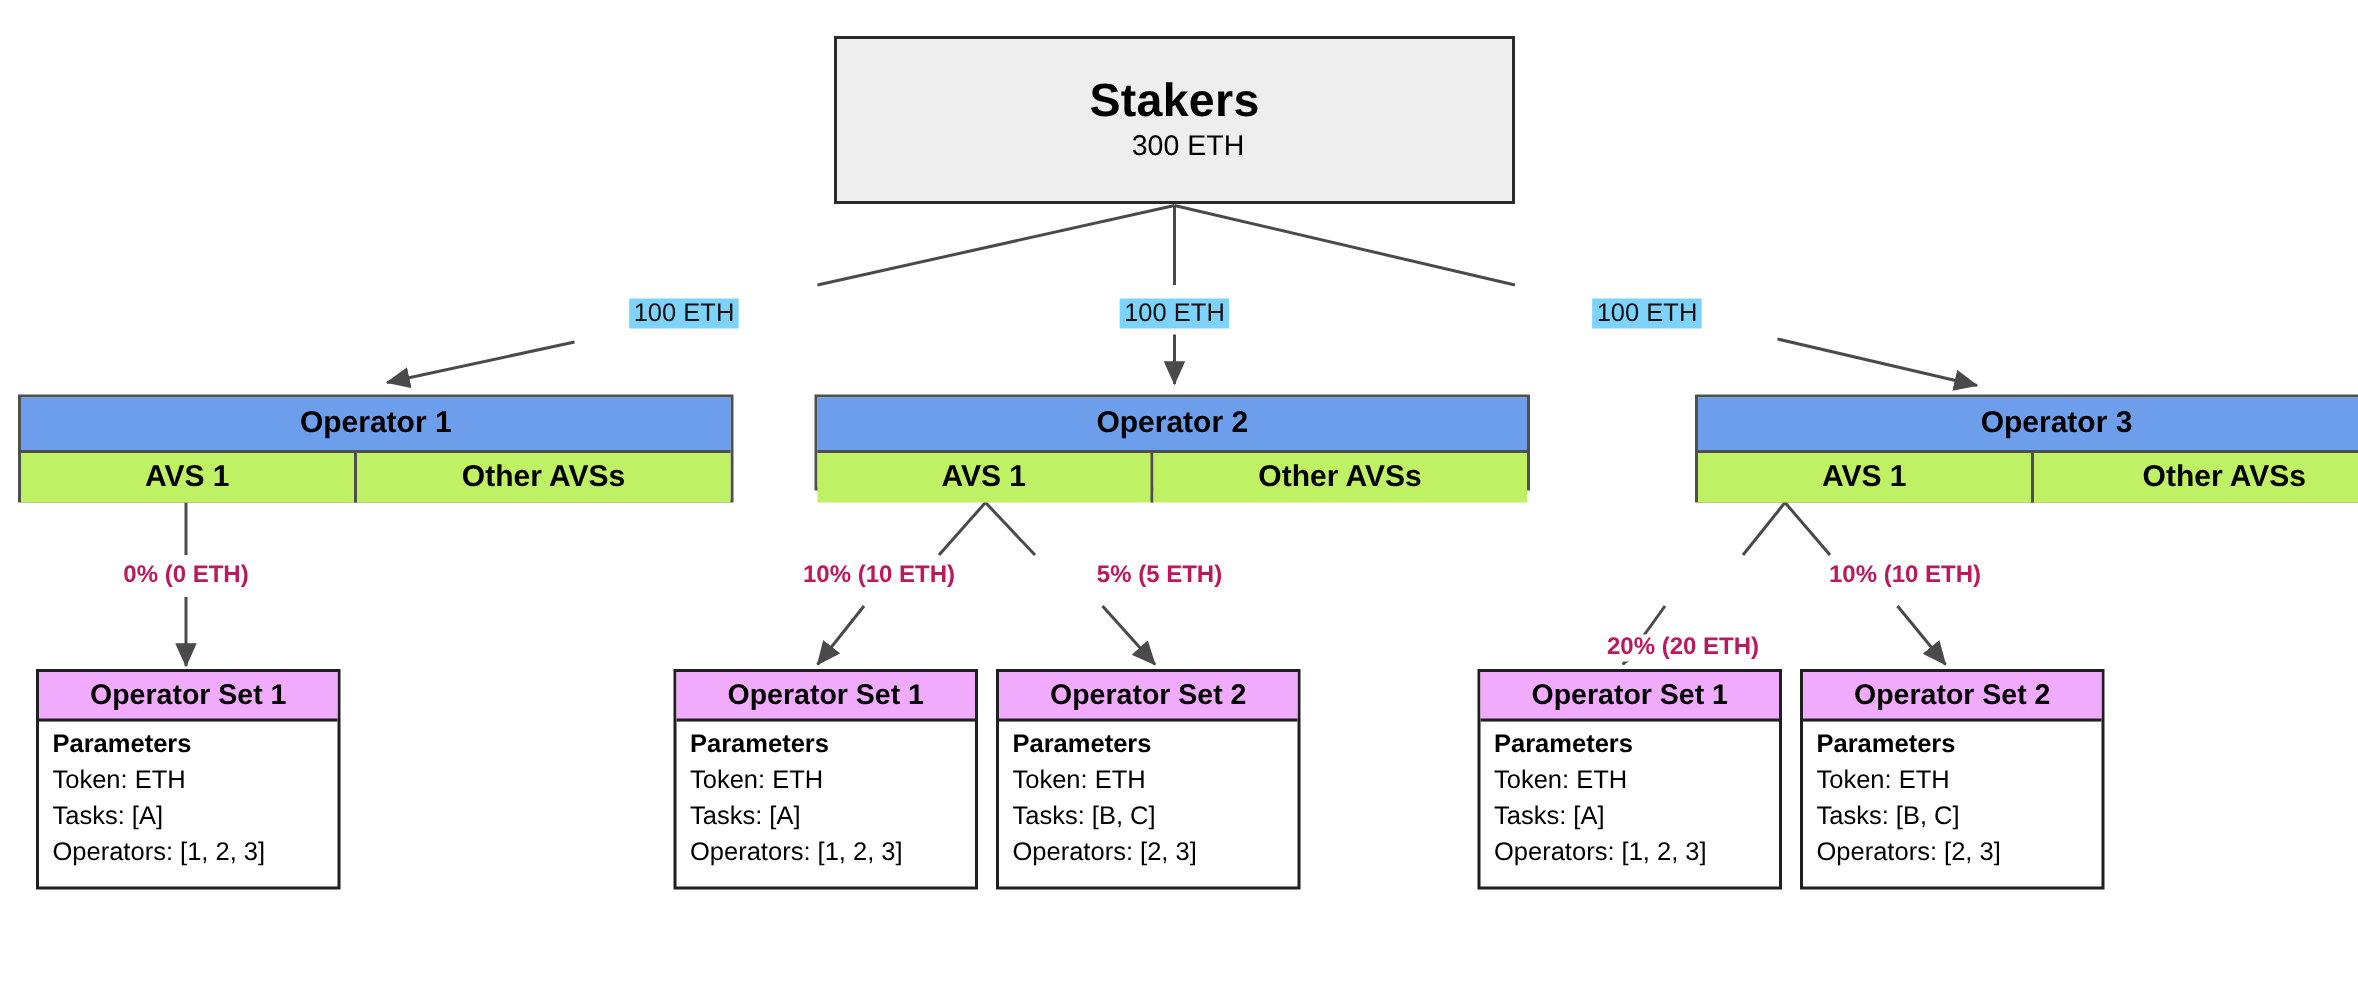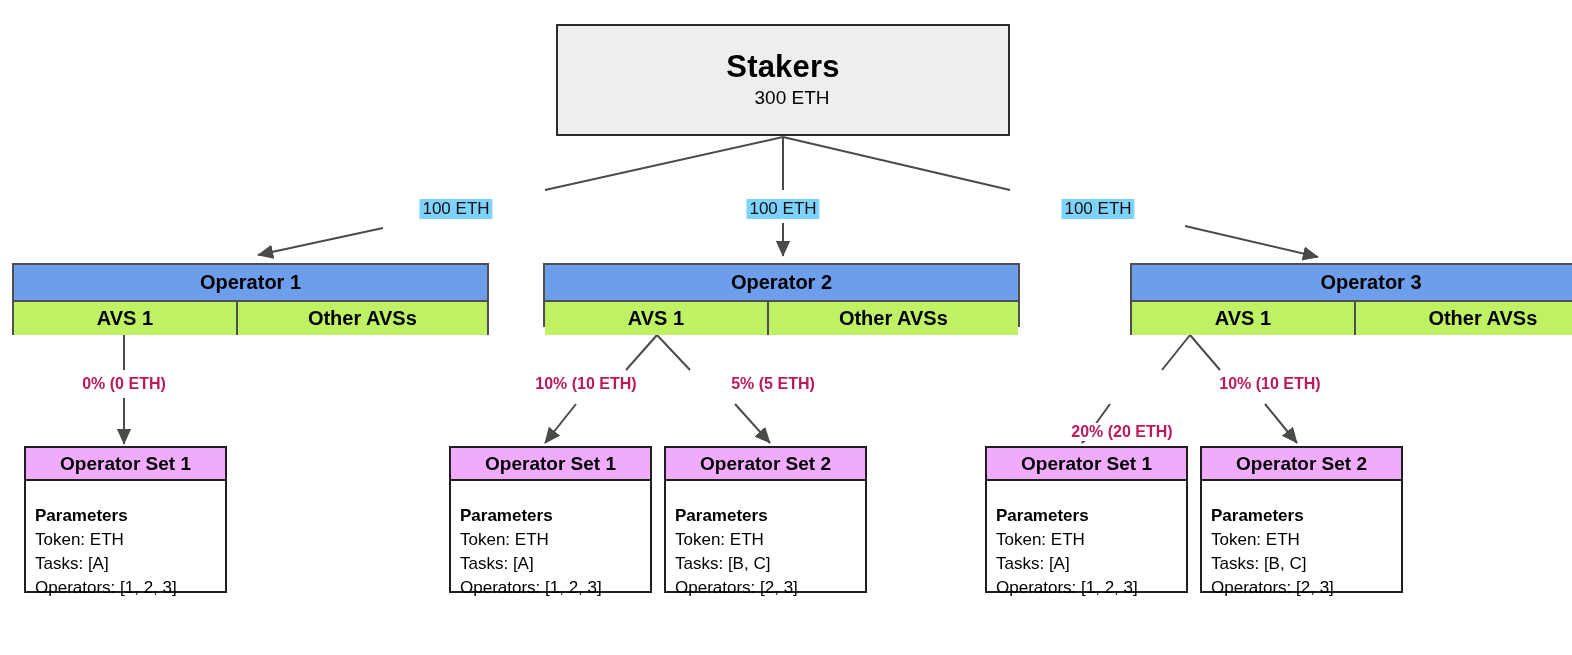--- a/index.html
+++ b/index.html
@@ -43,21 +43,21 @@
   .opset{
     position:absolute;box-sizing:border-box;
     border:2px solid #1f1f1f;background:#ffffff;
   }
   .opset-header{
     background:#f0abfc;height:33px;box-sizing:border-box;
     display:flex;align-items:center;justify-content:center;
     font-size:19px;font-weight:bold;color:#000;
     border-bottom:2px solid #1f1f1f;
   }
-  .opset-body{padding:23px 9px 8px 9px;box-sizing:border-box;}
+  .opset-body{padding:3px 9px 8px 9px;box-sizing:border-box;}
   .opset-body .ptitle{font-size:17px;font-weight:bold;line-height:1.42;}
   .opset-body .pline{font-size:17px;font-weight:normal;line-height:1.42;white-space:nowrap;}
 
   
   .elabel{
     position:absolute;font-size:17px;color:#111;white-space:nowrap;
     transform:translateX(-50%);background:#7dd3fc;padding:0 3px;
   }
   .plabel{
     position:absolute;font-size:16px;font-weight:bold;color:#be185d;white-space:nowrap;

